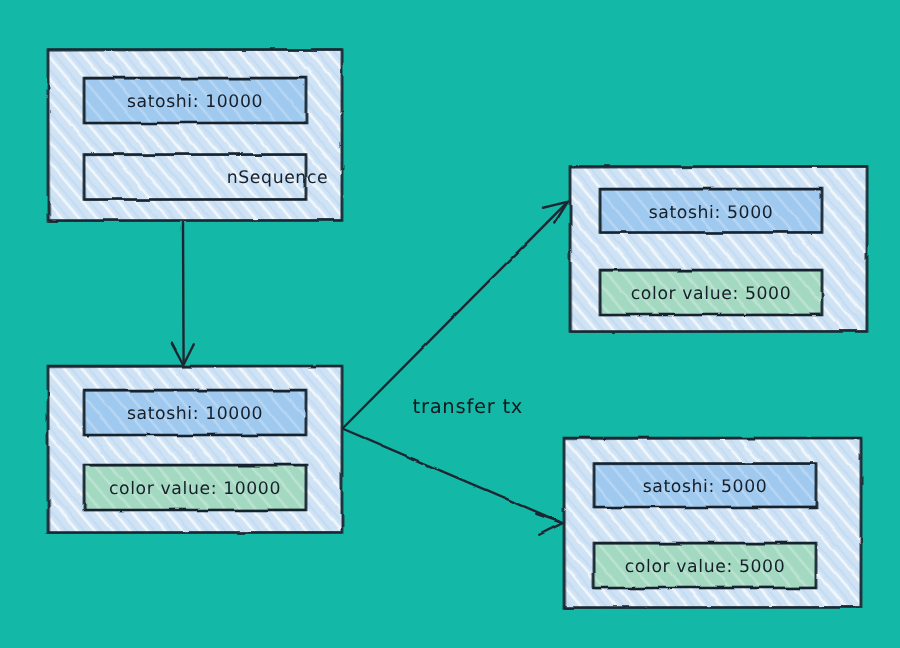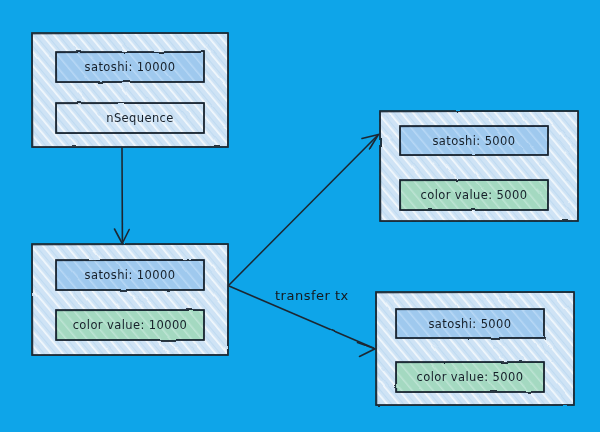--- a/index.html
+++ b/index.html
@@ -11,21 +11,21 @@
     width: 600px;
     height: 432px;
     background: #ffffff;
     font-family: "DejaVu Sans", sans-serif;
     overflow: hidden;
   }
   #canvas {
     position: relative;
     width: 600px;
     height: 432px;
-    background: #0ea5e9;
+    background: #14b8a6;
   }
   svg#sketch {
     position: absolute;
     left: 0;
     top: 0;
     width: 600px;
     height: 432px;
   }
   .node-label {
     position: absolute;
@@ -151,34 +151,34 @@
       </g>
       <g>
         <path d="M229 286 L373.5 348"></path>
         <path d="M357.5 342.5 L375 348.8 L359.5 356.5"></path>
       </g>
     </g>
   </svg>
 
   <div class="node-label" style="left:56px; top:52px; width:148px; height:30px;">satoshi: 10000</div>
 
-  <div class="node-label" style="left:56px; top:103px; width:168px; height:30px;">nSequence</div>
+  <div class="node-label" style="left:56px; top:103px; width:168px; height:30px;padding-left:45px;">nSequence</div>
 
   <div class="node-label" style="left:56px; top:260px; width:148px; height:30px;">satoshi: 10000</div>
 
   <div class="node-label" style="left:56px; top:310px; width:148px; height:30px;">color value: 10000</div>
 
   <div class="node-label" style="left:400px; top:126px; width:148px; height:29px;">satoshi: 5000</div>
 
   <div class="node-label" style="left:400px; top:180px; width:148px; height:30px;">color value: 5000</div>
 
   <div class="node-label" style="left:396px; top:309px; width:148px; height:29px;">satoshi: 5000</div>
 
   <div class="node-label" style="left:396px; top:362px; width:148px; height:30px;">color value: 5000</div>
 
 
-  <div class="edge-label" style="left:275px; top:264px;margin-top:24px;">transfer tx</div>
+  <div class="edge-label" style="left:275px; top:264px;">transfer tx</div>
 
   <div class="hit" style="left:32px; top:33px; width:196px; height:114px;"></div>
   <div class="hit" style="left:32px; top:244px; width:196px; height:111px;"></div>
   <div class="hit" style="left:380px; top:111px; width:198px; height:110px;"></div>
   <div class="hit" style="left:376px; top:292px; width:198px; height:113px;"></div>
 </div>
 
 </body></html>

